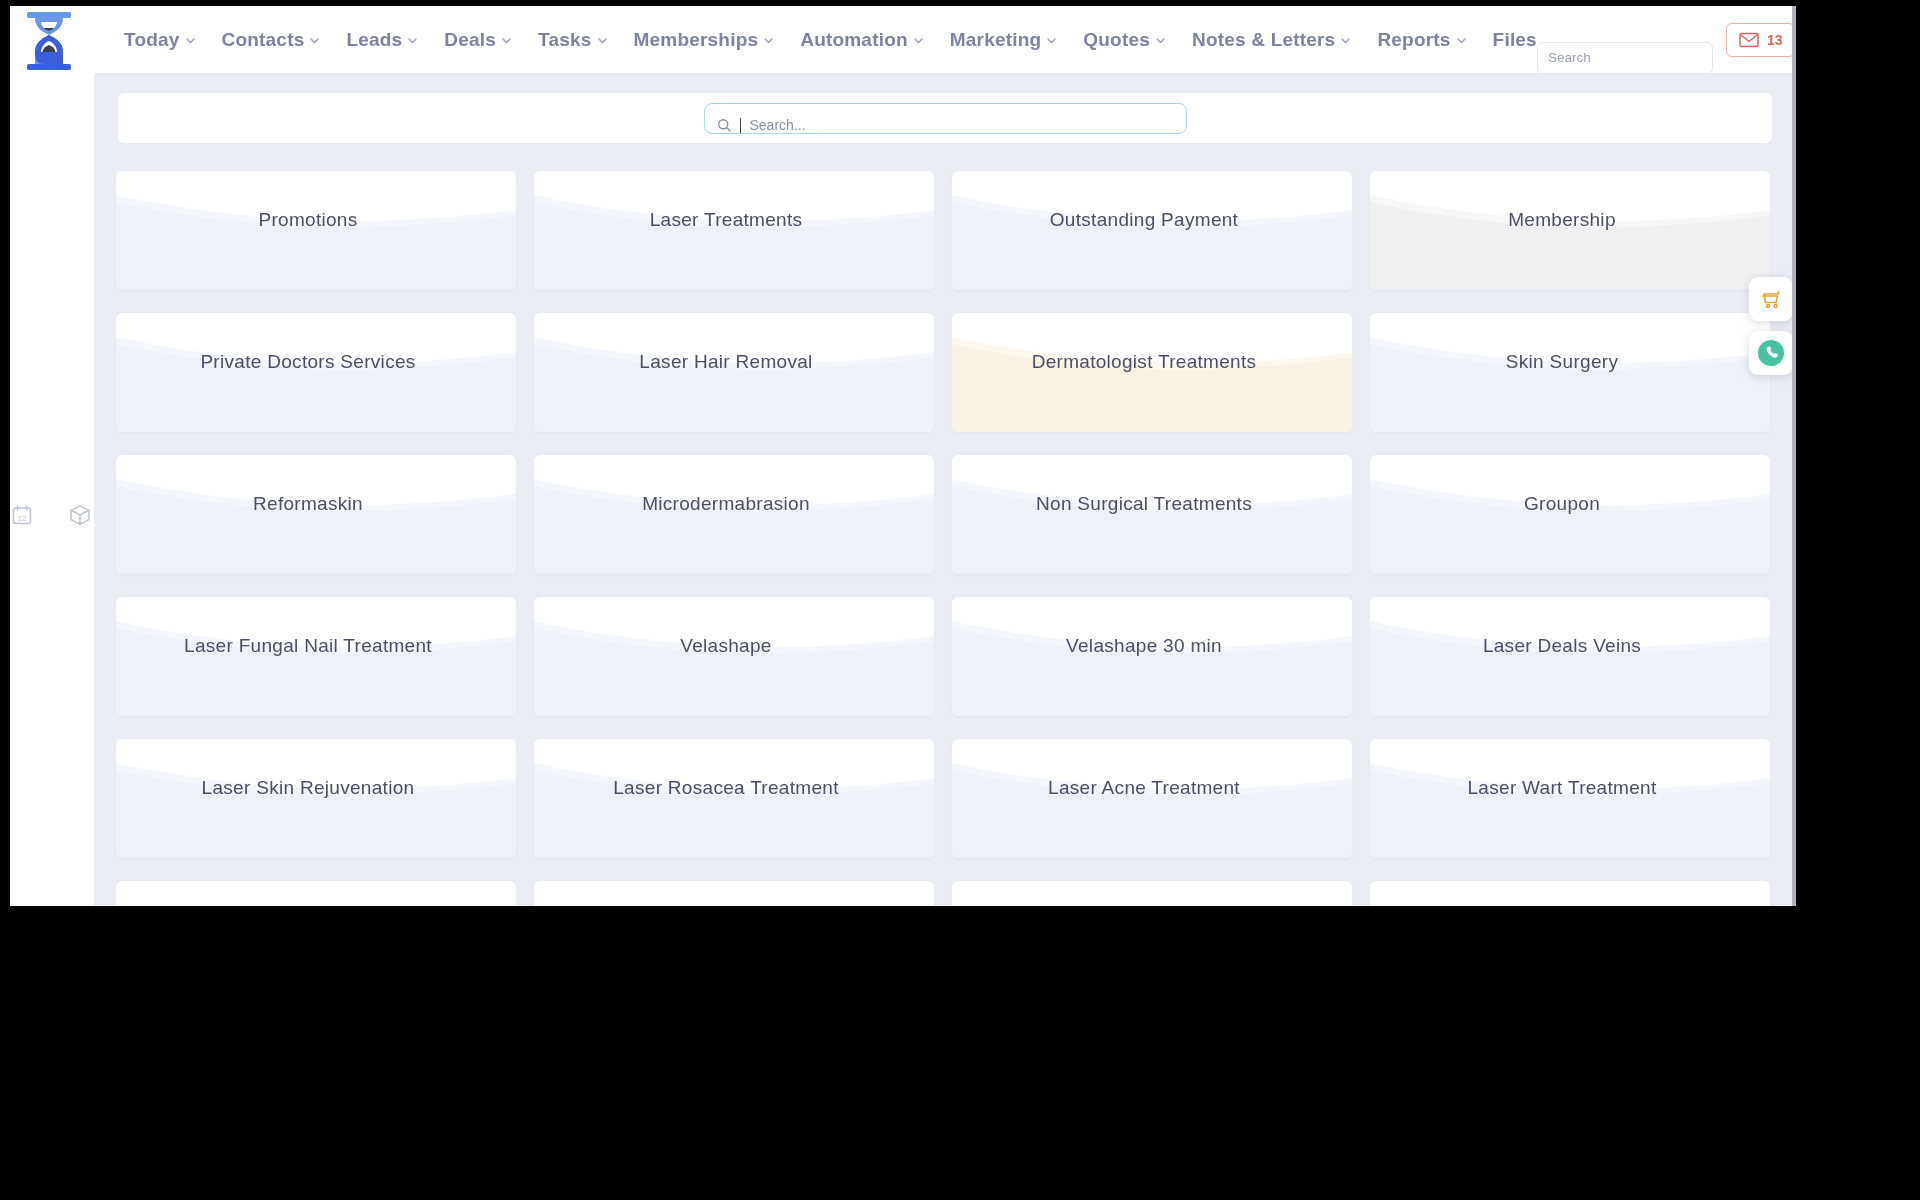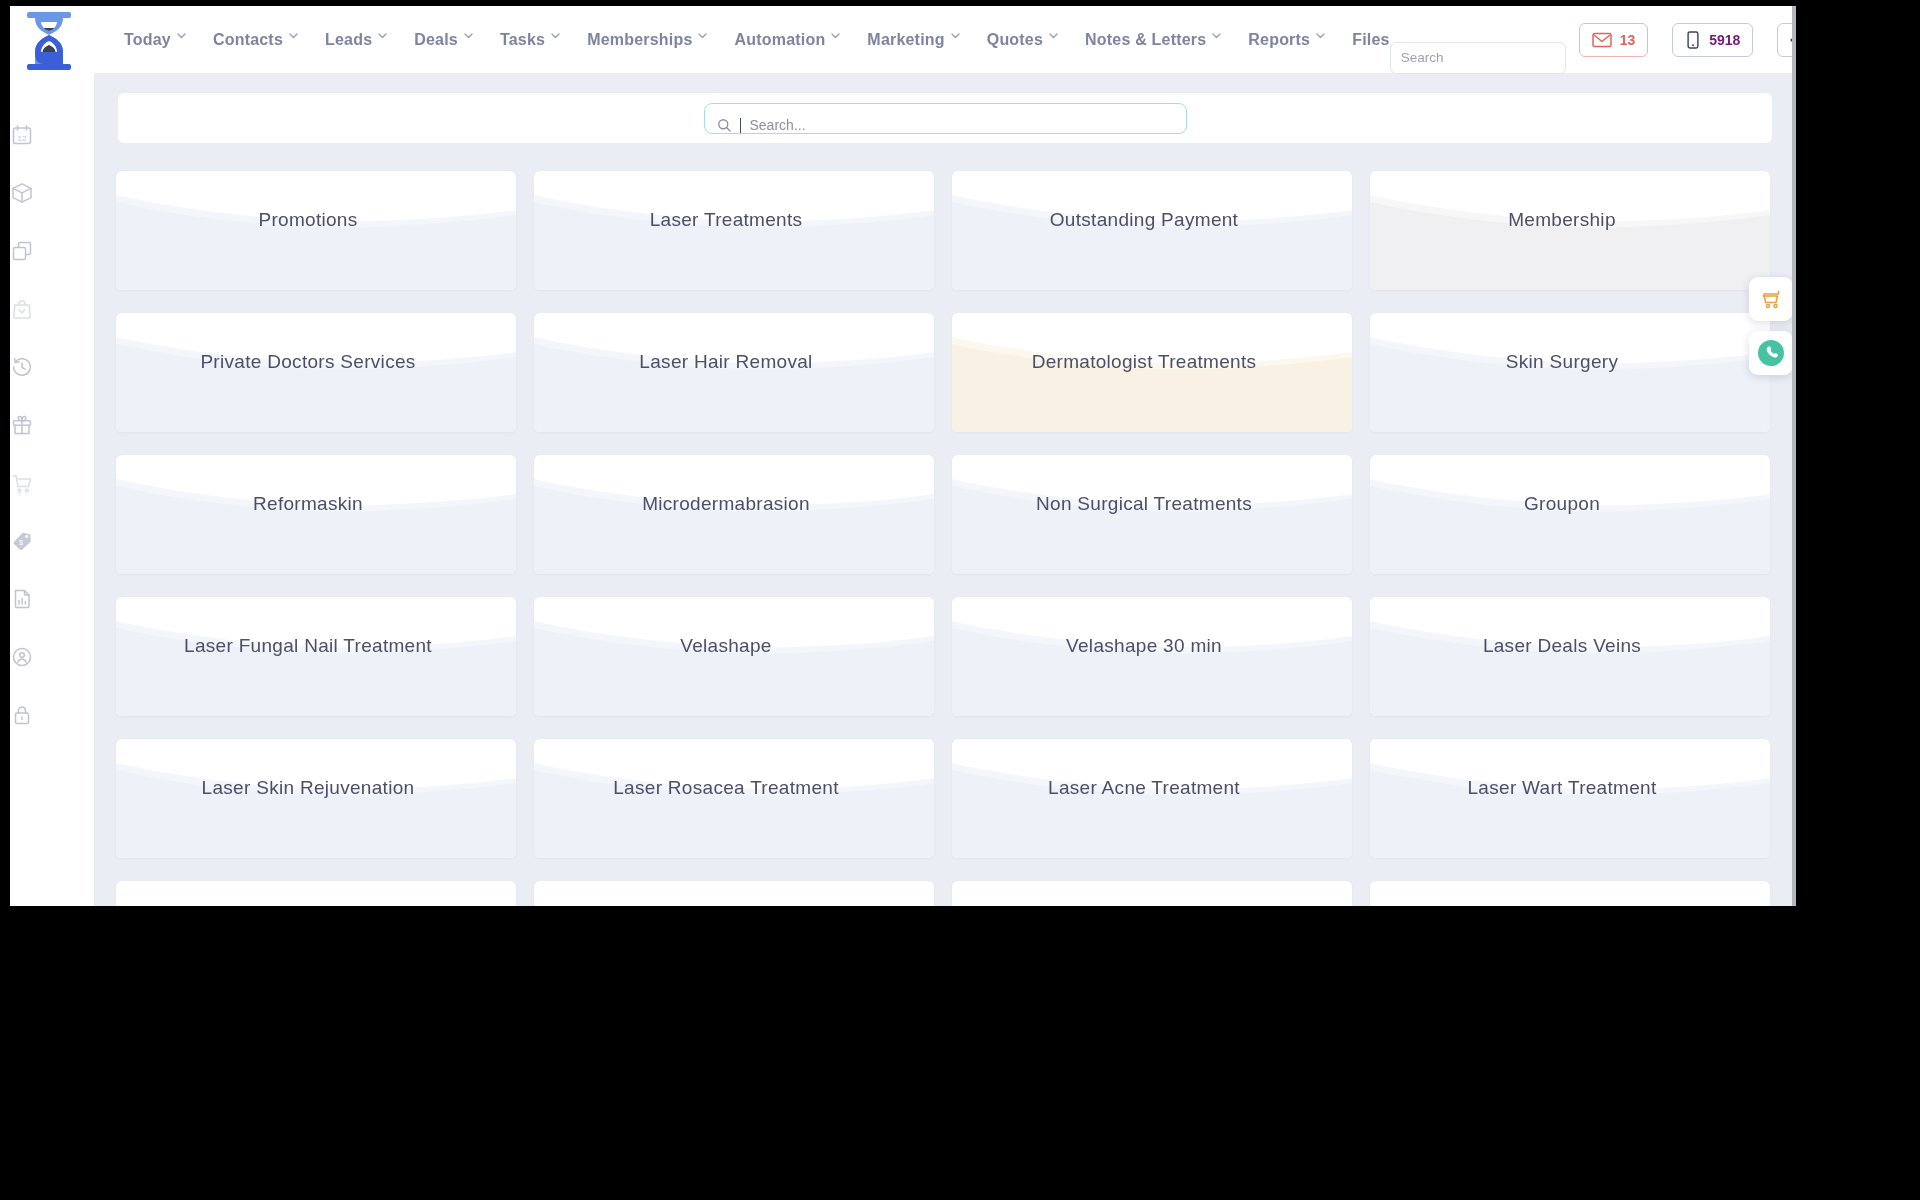--- a/index.html
+++ b/index.html
@@ -4,34 +4,34 @@
 <style>
   * { margin:0; padding:0; box-sizing:border-box; }
   html,body { width:1920px; height:1200px; background:#000; font-family:"Liberation Sans", sans-serif; overflow:hidden; }
 
   .app { position:absolute; left:10px; top:6px; width:1786px; height:900px; background:#fff; overflow:hidden; }
 
   
   .navbar { position:relative; height:67px; background:#fff; display:flex; align-items:center; padding:0 14px 0 12px; z-index:5; }
   .logo { width:54px; height:58px; margin-top:2px; flex:0 0 auto; }
   .nav-menu { display:flex; align-items:center; margin-left:48px; gap:27px; }
-  .nav-item { display:flex; align-items:flex-start; gap:6px; color:#7e83a0; font-size:16px; font-weight:600; letter-spacing:.2px; cursor:pointer; white-space:nowrap; }
+  .nav-item { display:flex; align-items:center; gap:6px; color:#7e83a0; font-size:19px; font-weight:600; letter-spacing:.2px; cursor:pointer; white-space:nowrap; }
   .nav-item svg { margin-top:2px; }
   .nav-right { margin-left:auto; display:flex; align-items:center; gap:13px; }
   .hdr-search { display:flex; align-items:center; border:1px solid #e3e5ee; border-radius:6px; height:32px; width:176px; background:#fff; overflow:hidden;margin-top:36px; }
   .hdr-search input { border:none; outline:none; flex:1; padding:0 10px; font-size:13.5px; color:#565b75; font-family:inherit; }
   .hdr-search input::placeholder { color:#9ba0b5; }
   .hdr-search .sep { width:1px; height:20px; background:#e6e8ef; }
   .badge { display:flex; align-items:center; gap:8px; height:34px; padding:0 12px; border-radius:6px; border:1px solid #c7cbd9; color:#701a75; font-size:14px; font-weight:700; cursor:pointer; background:#fff; }
   .badge.mail { border-color:#f2b4ae; color:#e2635b; }
   .badge.help { padding:0 10px; border-color:#d7dae3; color:#8d92a8; font-weight:400; }
 
   
   .body-wrap { display:flex; height:833px; }
-  .sidebar { width:84px; background:#fff; display:flex; flex-direction:column; align-items:flex-start; padding-top:50px; gap:34px; }
+  .sidebar { width:84px; background:#fff; display:flex; flex-direction:row; align-items:center; padding-top:50px; gap:34px; }
   .side-ic { width:24px; height:24px; cursor:pointer; }
   .side-ic:nth-child(4), .side-ic:nth-child(7) { opacity:.55; }
 
   .content { position:relative; flex:1; background:#eaedf4; overflow:hidden; }
   .search-panel { margin:20px 24px 0; height:50px; background:#fff; border-radius:6px; display:flex; align-items:center; justify-content:center; }
   .big-search { position:relative; width:483px; height:31px; border:1px solid #abd9ef; border-radius:8px; background:#fff; display:flex; align-items:flex-end; padding:0 12px; cursor:text; }
   .big-search .ph { color:#8a8fa6; font-size:14px; margin-left:9px; }
   .caret { width:1px; height:15px; background:#444a63; margin-left:8px; }
 
   .grid { margin:28px 22px 0; display:grid; grid-template-columns:repeat(4, 400px); grid-auto-rows:119px; column-gap:18px; row-gap:23px; }

